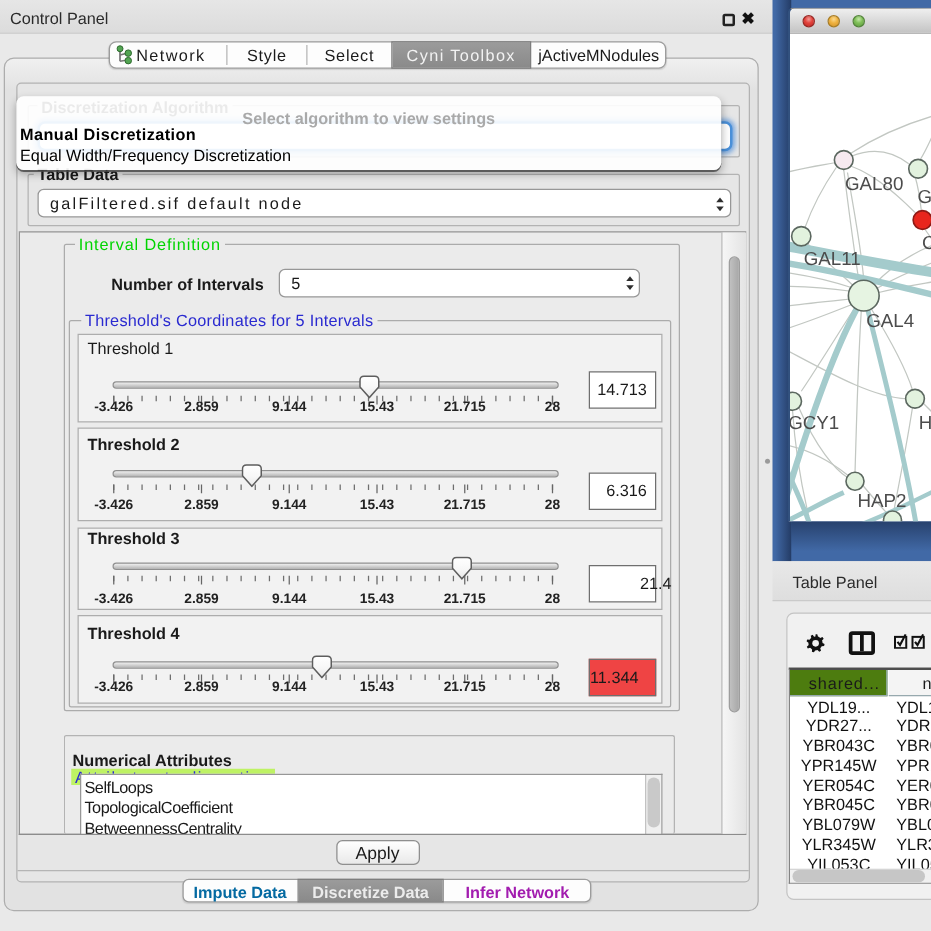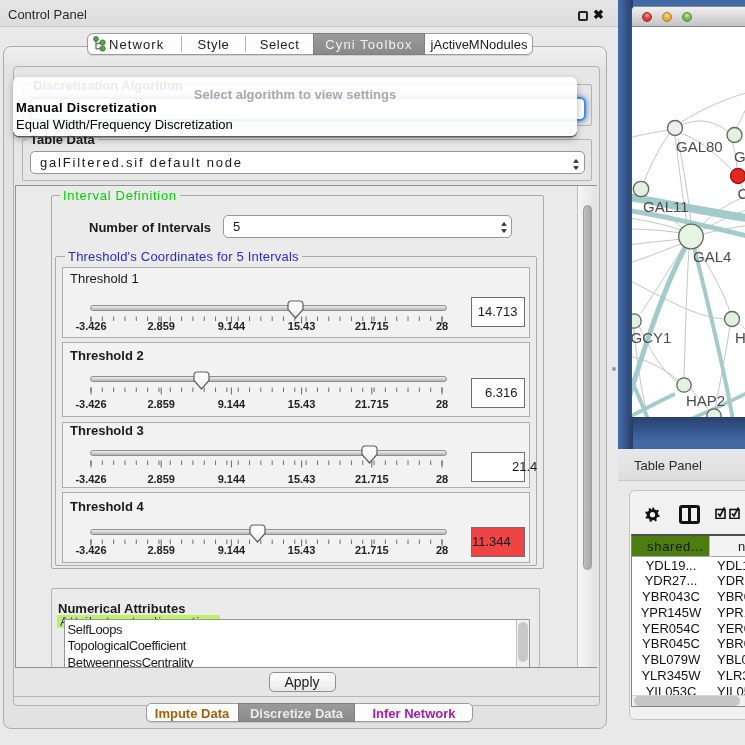--- a/index.html
+++ b/index.html
@@ -327,21 +327,21 @@
 
 <div class="abs" style="left:15px;top:666.5px;width:582px;height:1.6px;background:#8C8C8C;"></div>
 
 <div class="abs" style="left:577px;top:186px;width:19.5px;height:481px;background:linear-gradient(90deg,#F6F6F6,#E3E3E3);border-left:1px solid #BDBDBD;"></div>
 <div class="abs" style="left:582.5px;top:205px;width:9px;height:365px;background:linear-gradient(90deg,#C0C0C0,#A8A8A8);border:1px solid #9D9D9D;border-radius:5px;"></div>
 
 <div class="abs" style="left:268.5px;top:671.5px;width:67px;height:20px;background:linear-gradient(#FFFFFF,#E9E9E9);border:1px solid #8F8F8F;border-radius:5px;text-align:center;font-size:14px;line-height:18px;">Apply</div>
 
 <div class="abs" style="left:146px;top:703px;width:327px;height:19px;background:#FDFDFD;border:1px solid #9C9C9C;border-radius:5px;box-shadow:0 1px 1px rgba(0,0,0,0.1);"></div>
 <div class="abs" style="left:238px;top:703px;width:117px;height:19px;background:linear-gradient(#9B9B9B,#8A8A8A);border:1px solid #7E7E7E;"></div>
-<div class="abs" style="left:146px;top:706px;width:92px;text-align:center;font-size:13px;font-weight:bold;color:#a16207;">Impute Data</div>
+<div class="abs" style="left:146px;top:706px;width:92px;text-align:center;font-size:13px;font-weight:bold;color:#0369a1;">Impute Data</div>
 <div class="abs" style="left:238px;top:706px;width:117px;text-align:center;font-size:13px;font-weight:bold;color:#ECECEC;">Discretize Data</div>
 <div class="abs" style="left:355px;top:706px;width:118px;text-align:center;font-size:13px;font-weight:bold;color:#a21caf;">Infer Network</div>
 
 <div class="abs" style="left:612px;top:367px;width:4px;height:4px;border-radius:50%;background:#9A9A9A;"></div>
 
 <div class="abs" style="left:13px;top:77px;width:564px;height:58.5px;background:rgba(255,255,255,0.91);border-radius:6px;box-shadow:0 1.5px 0 rgba(70,70,70,0.8), 0 3px 7px rgba(0,0,0,0.3);z-index:10;"></div>
 <div class="abs" style="left:13px;top:86.5px;width:564px;text-align:center;font-size:13px;font-weight:bold;color:#A9A9A9;z-index:11;">Select algorithm to view settings</div>
 <div class="abs" style="left:16px;top:100px;font-size:13px;font-weight:bold;color:#000;z-index:11;letter-spacing:0.35px;">Manual Discretization</div>
 <div class="abs" style="left:16px;top:116.5px;font-size:13px;color:#000;z-index:11;">Equal Width/Frequency Discretization</div>
 

